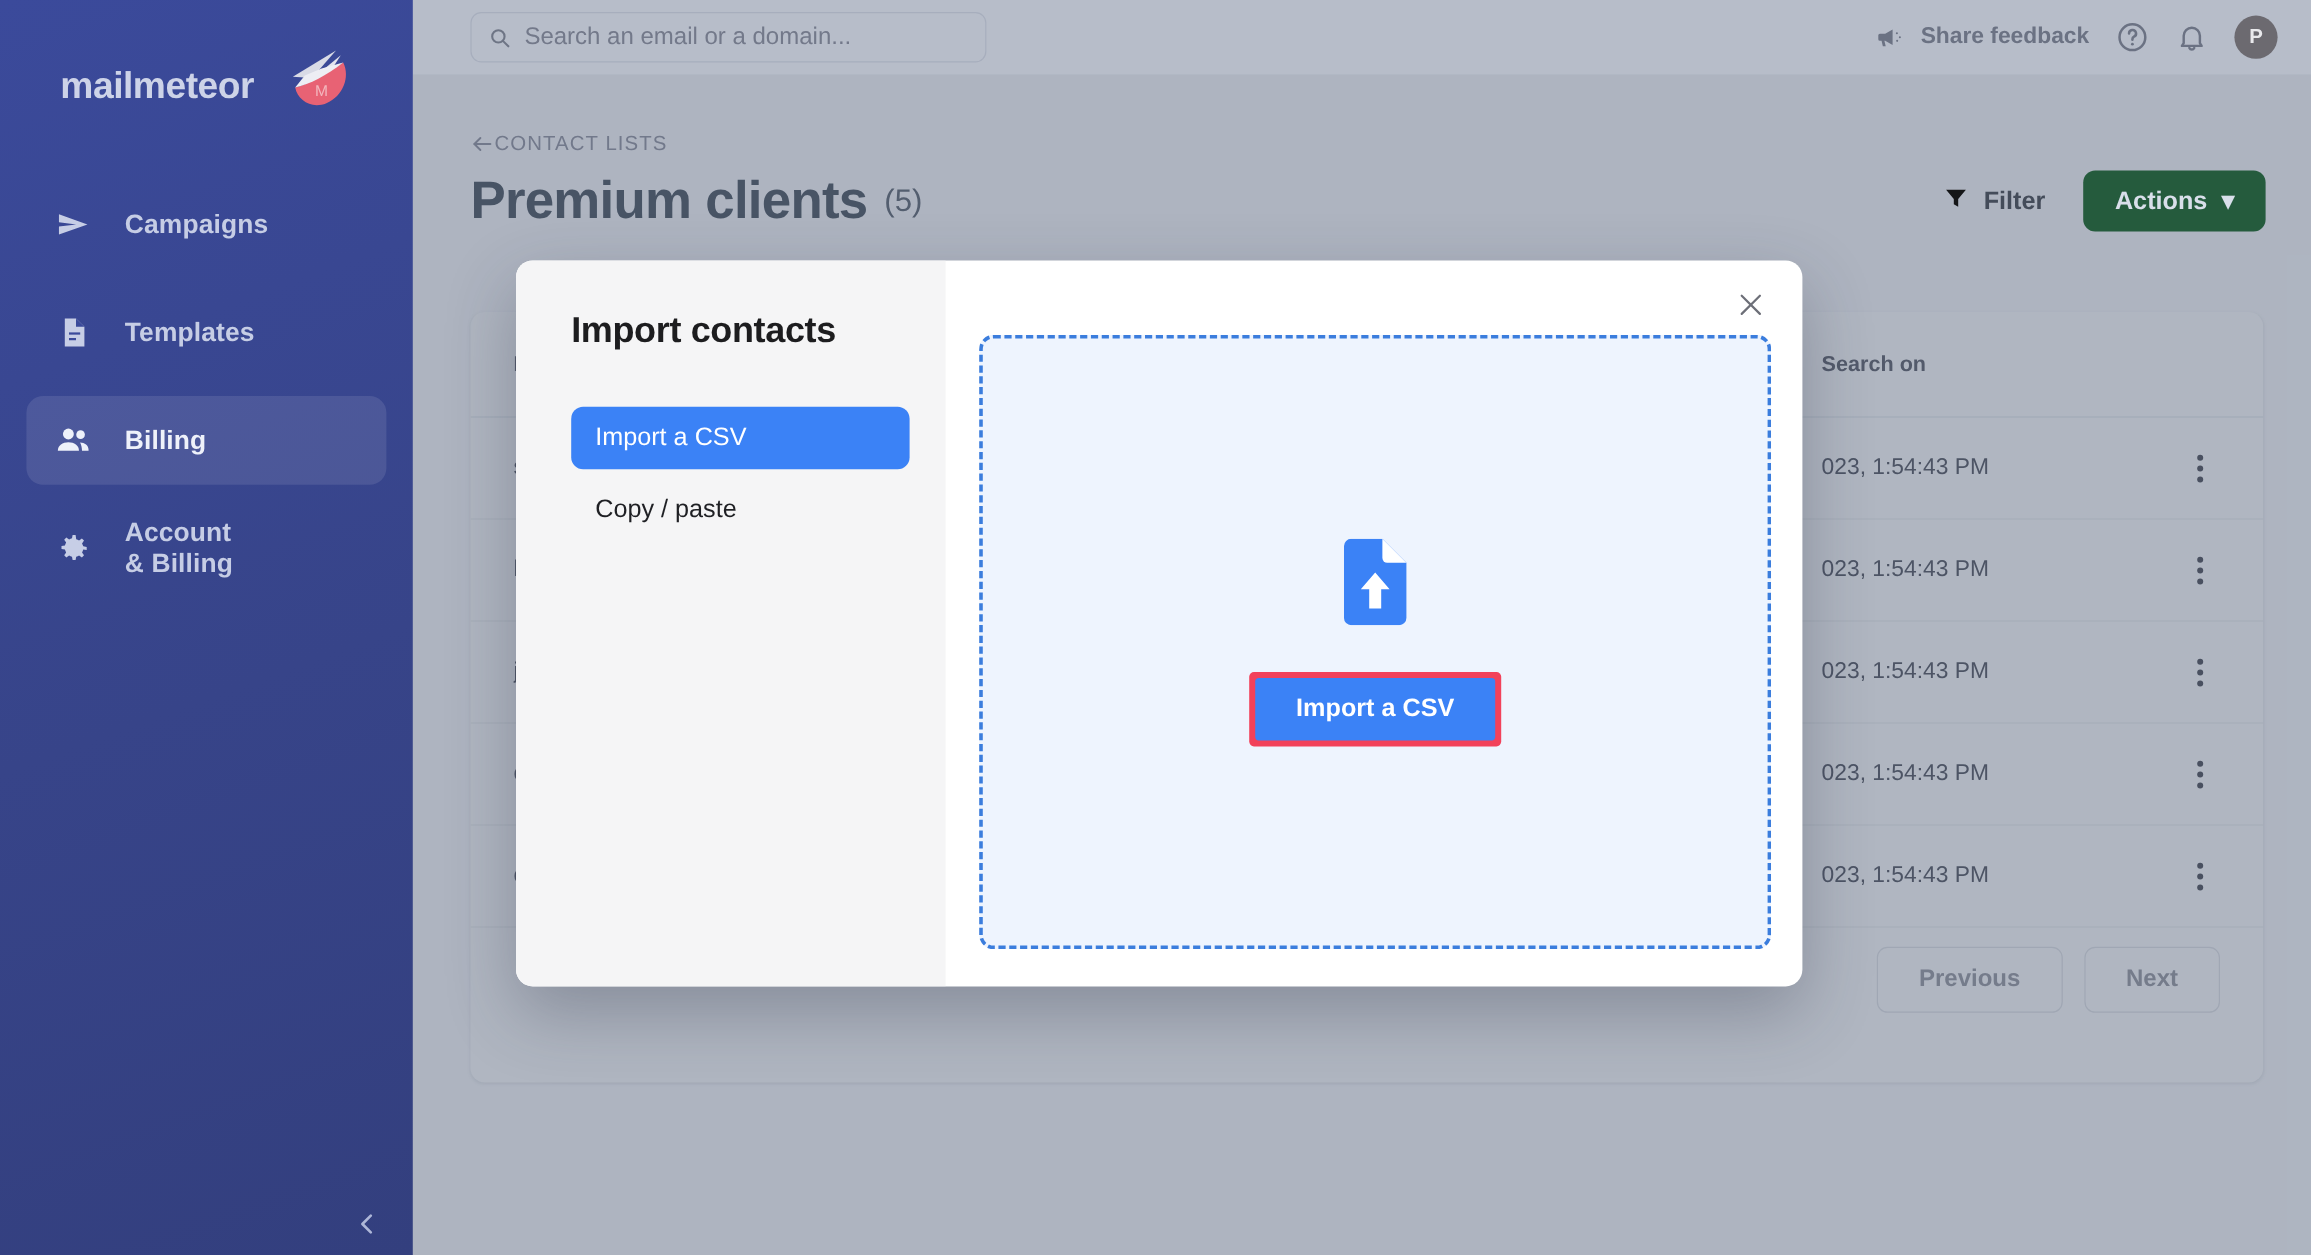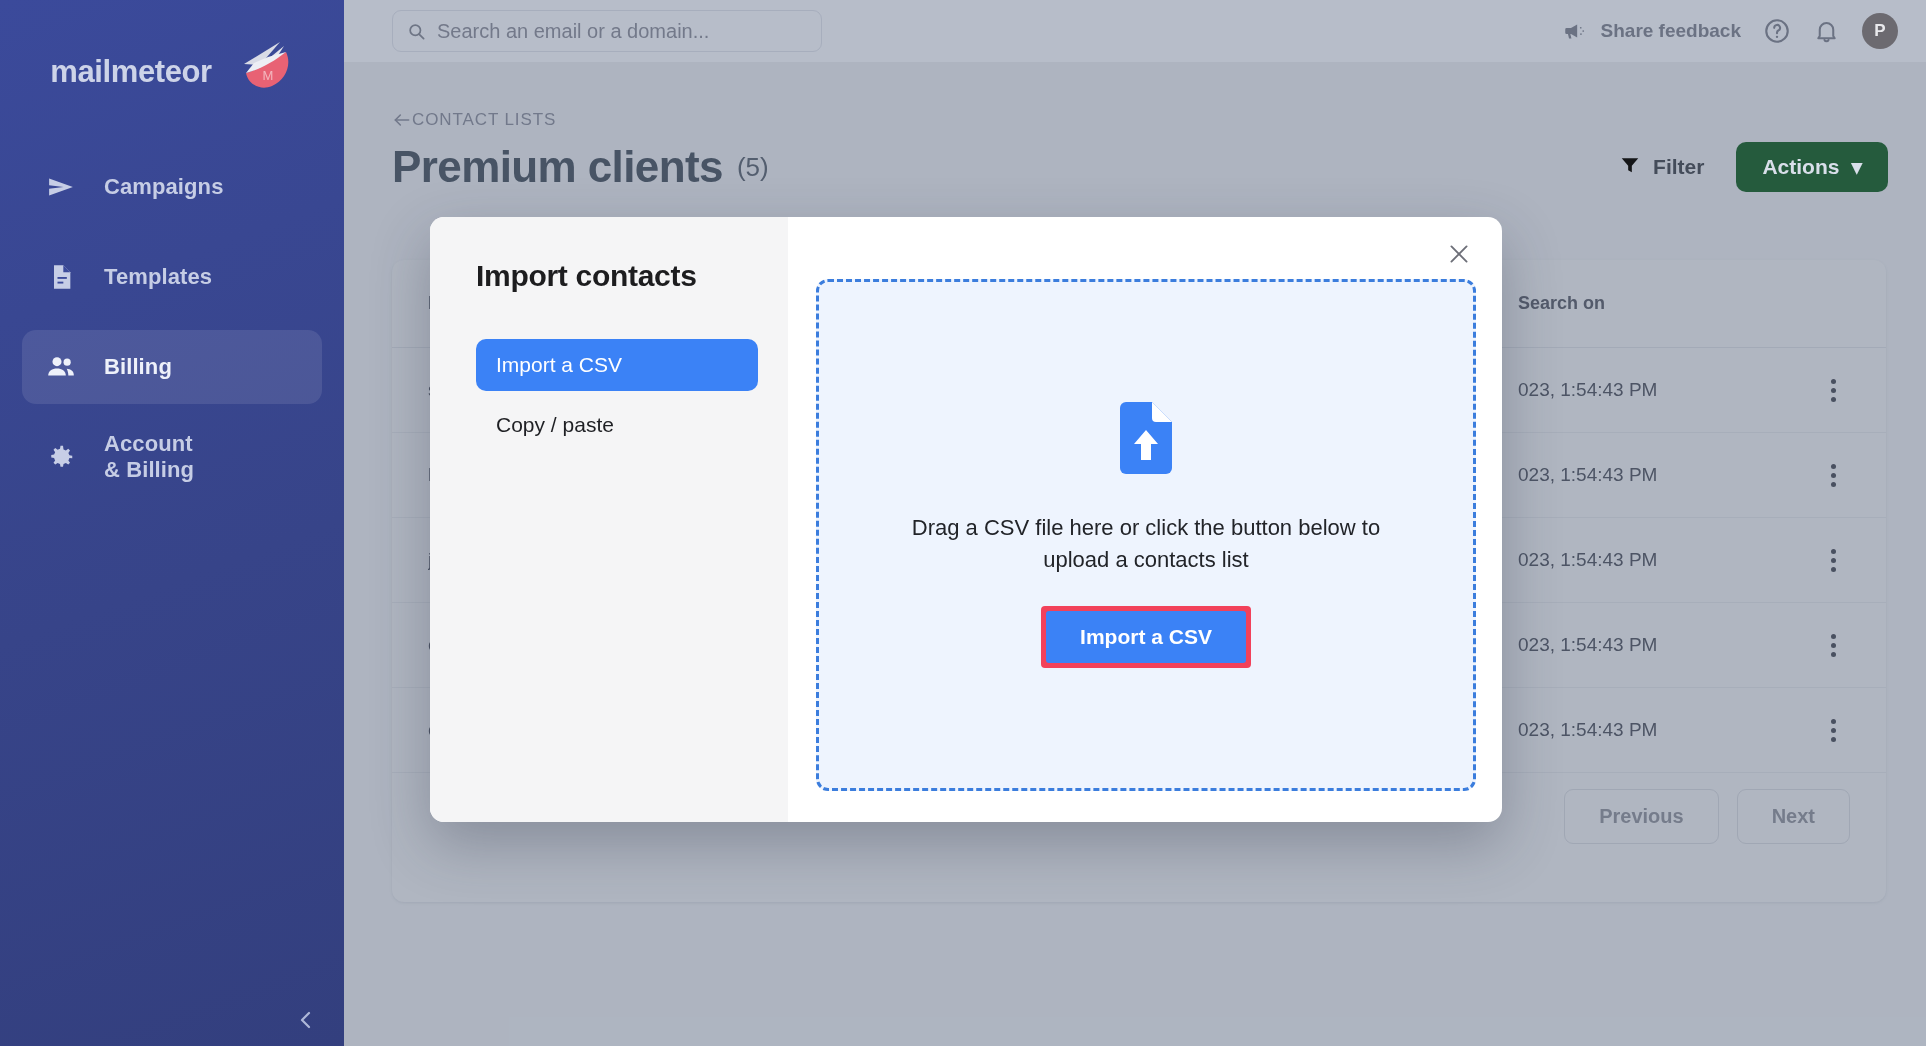--- a/index.html
+++ b/index.html
@@ -456,21 +456,20 @@
       </div>
 
       <div class="dropzone">
         <div class="dz-icon">
           <svg width="60" height="72" viewBox="0 0 60 72">
             <path d="M4 6a6 6 0 0 1 6-6h26l20 20v46a6 6 0 0 1-6 6H10a6 6 0 0 1-6-6z" fill="#3b82f6"></path>
             <path d="M36 0l20 20H40a4 4 0 0 1-4-4z" fill="#ffffff"></path>
             <path d="M30 28 L42 42 H35 V58 H25 V42 H18 Z" fill="#ffffff"></path>
           </svg>
         </div>
-        <div class="dz-text">Drag a CSV file here or click the button below to upload a contacts list</div>
         <div class="hl-wrap">
           <button class="import-btn">Import a CSV</button>
         </div>
       </div>
     </div>
   </div>
 
 </div>
 
 </body></html>

